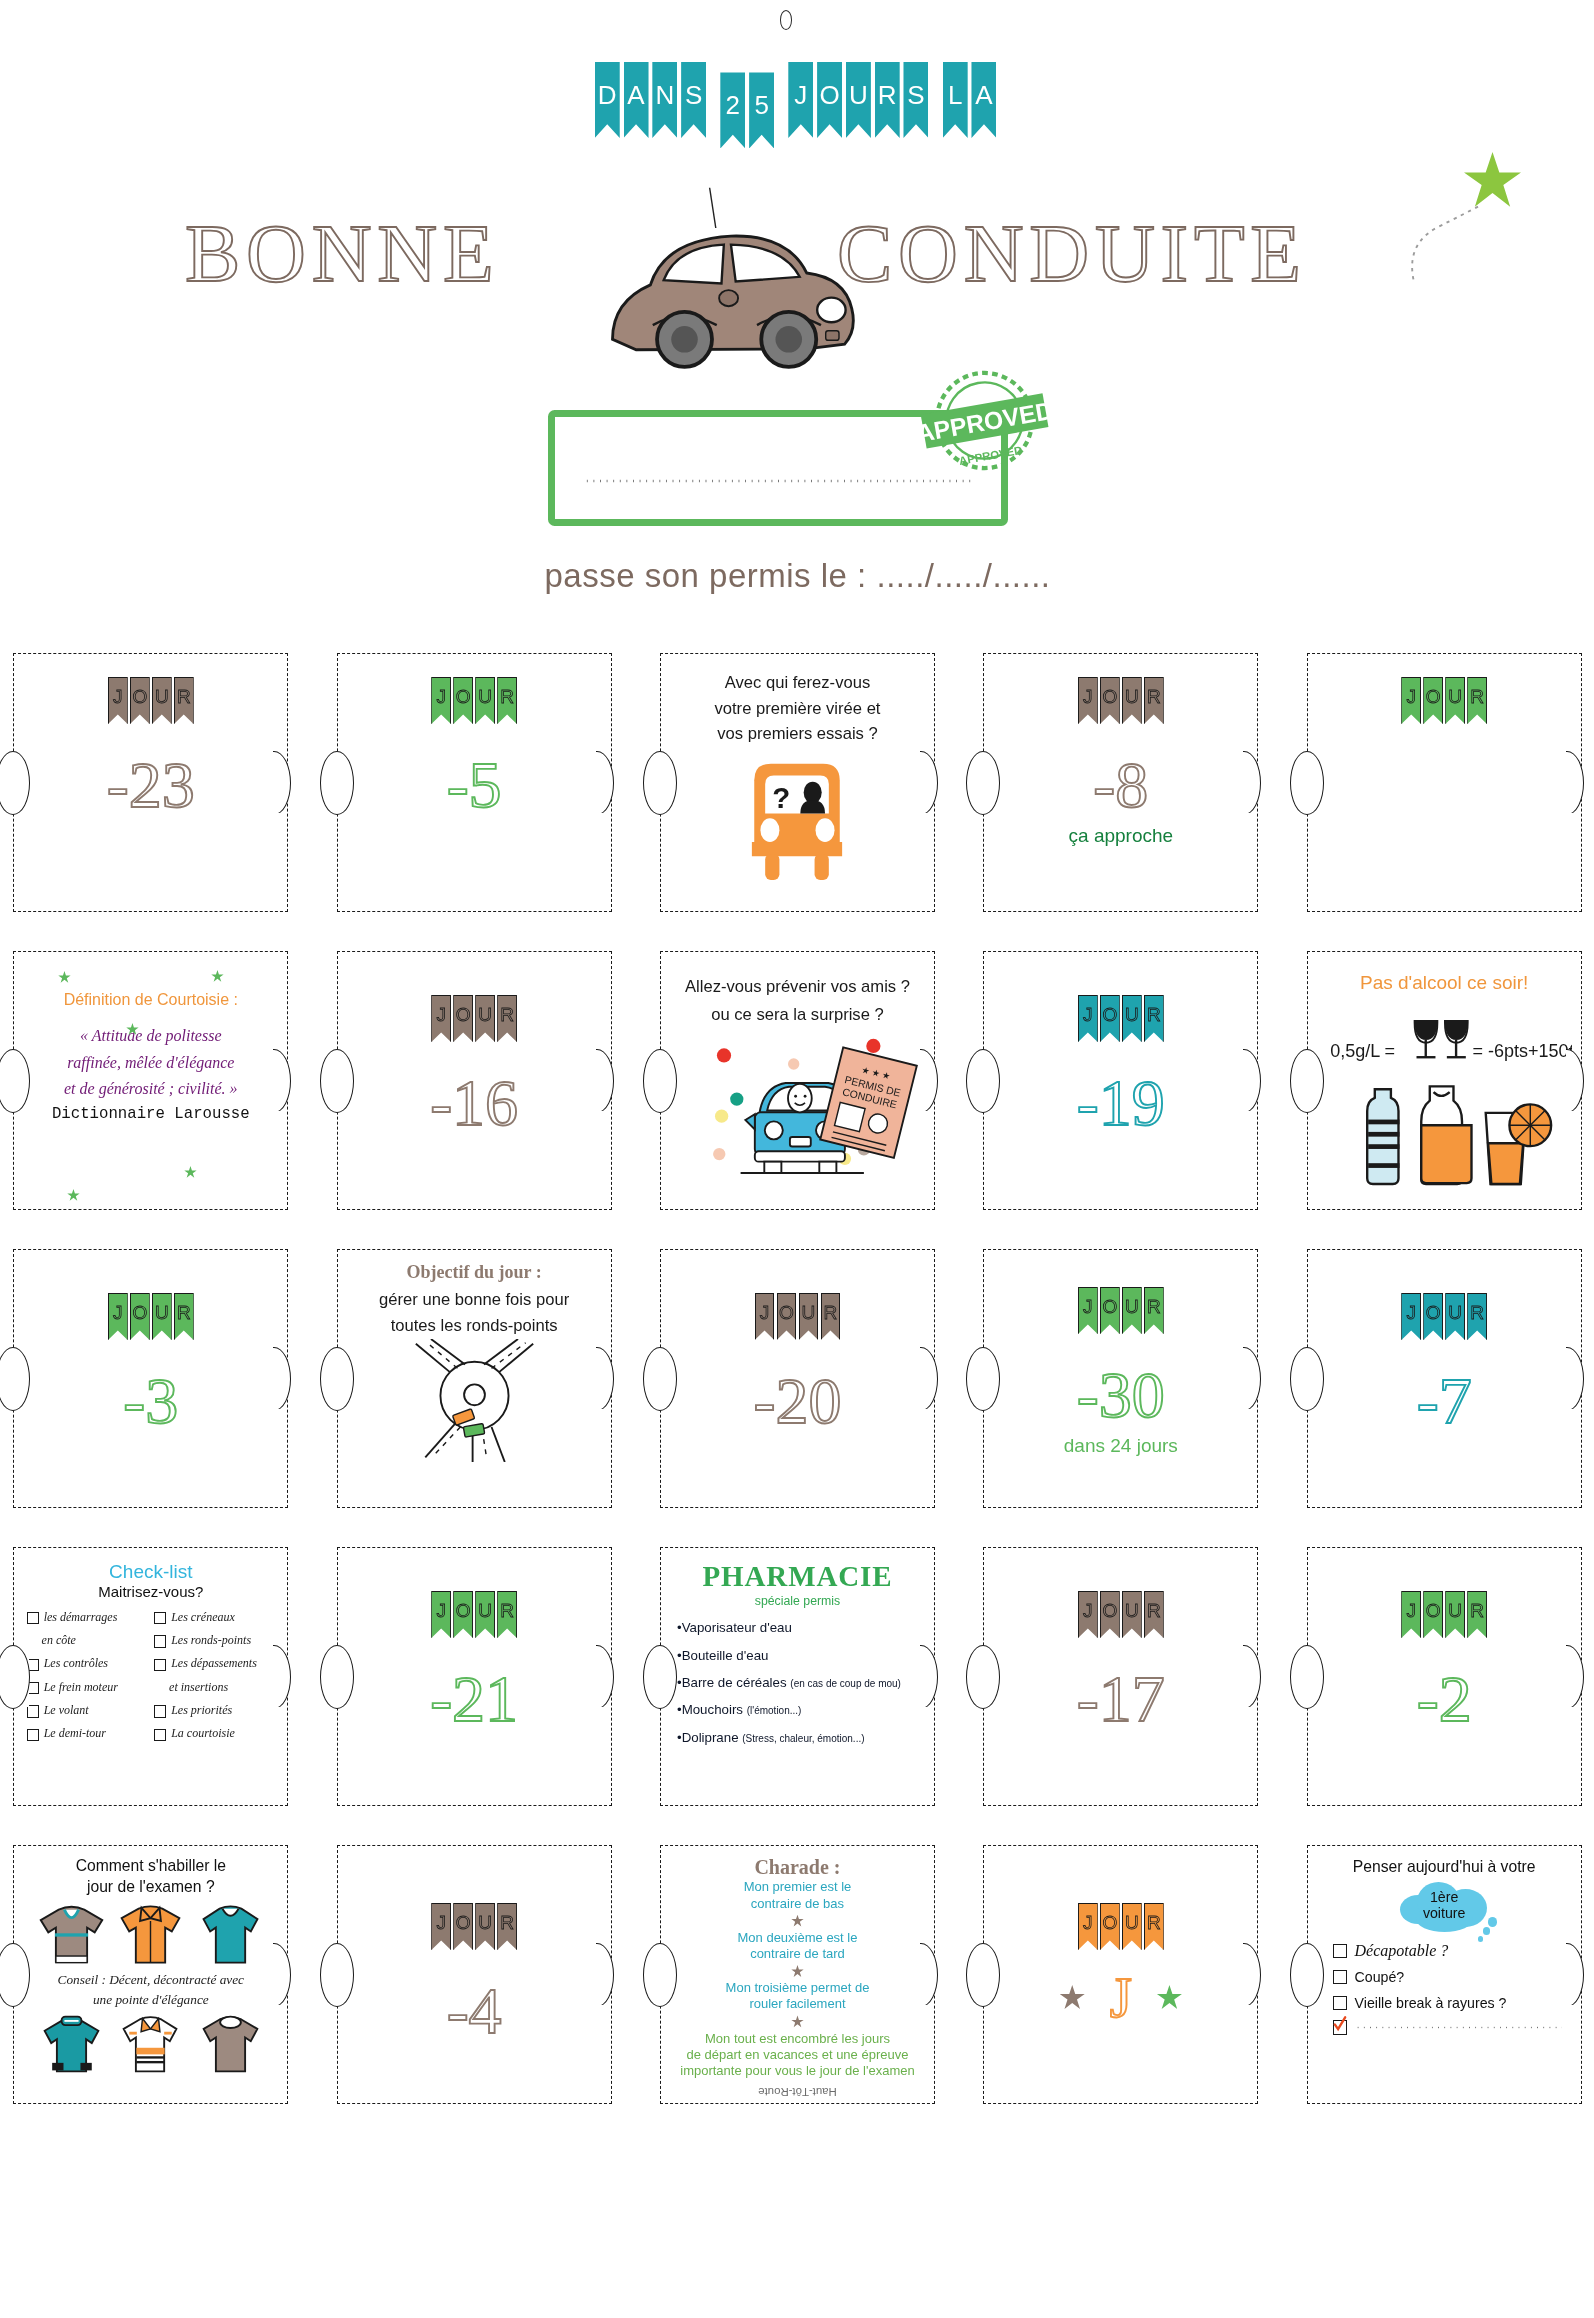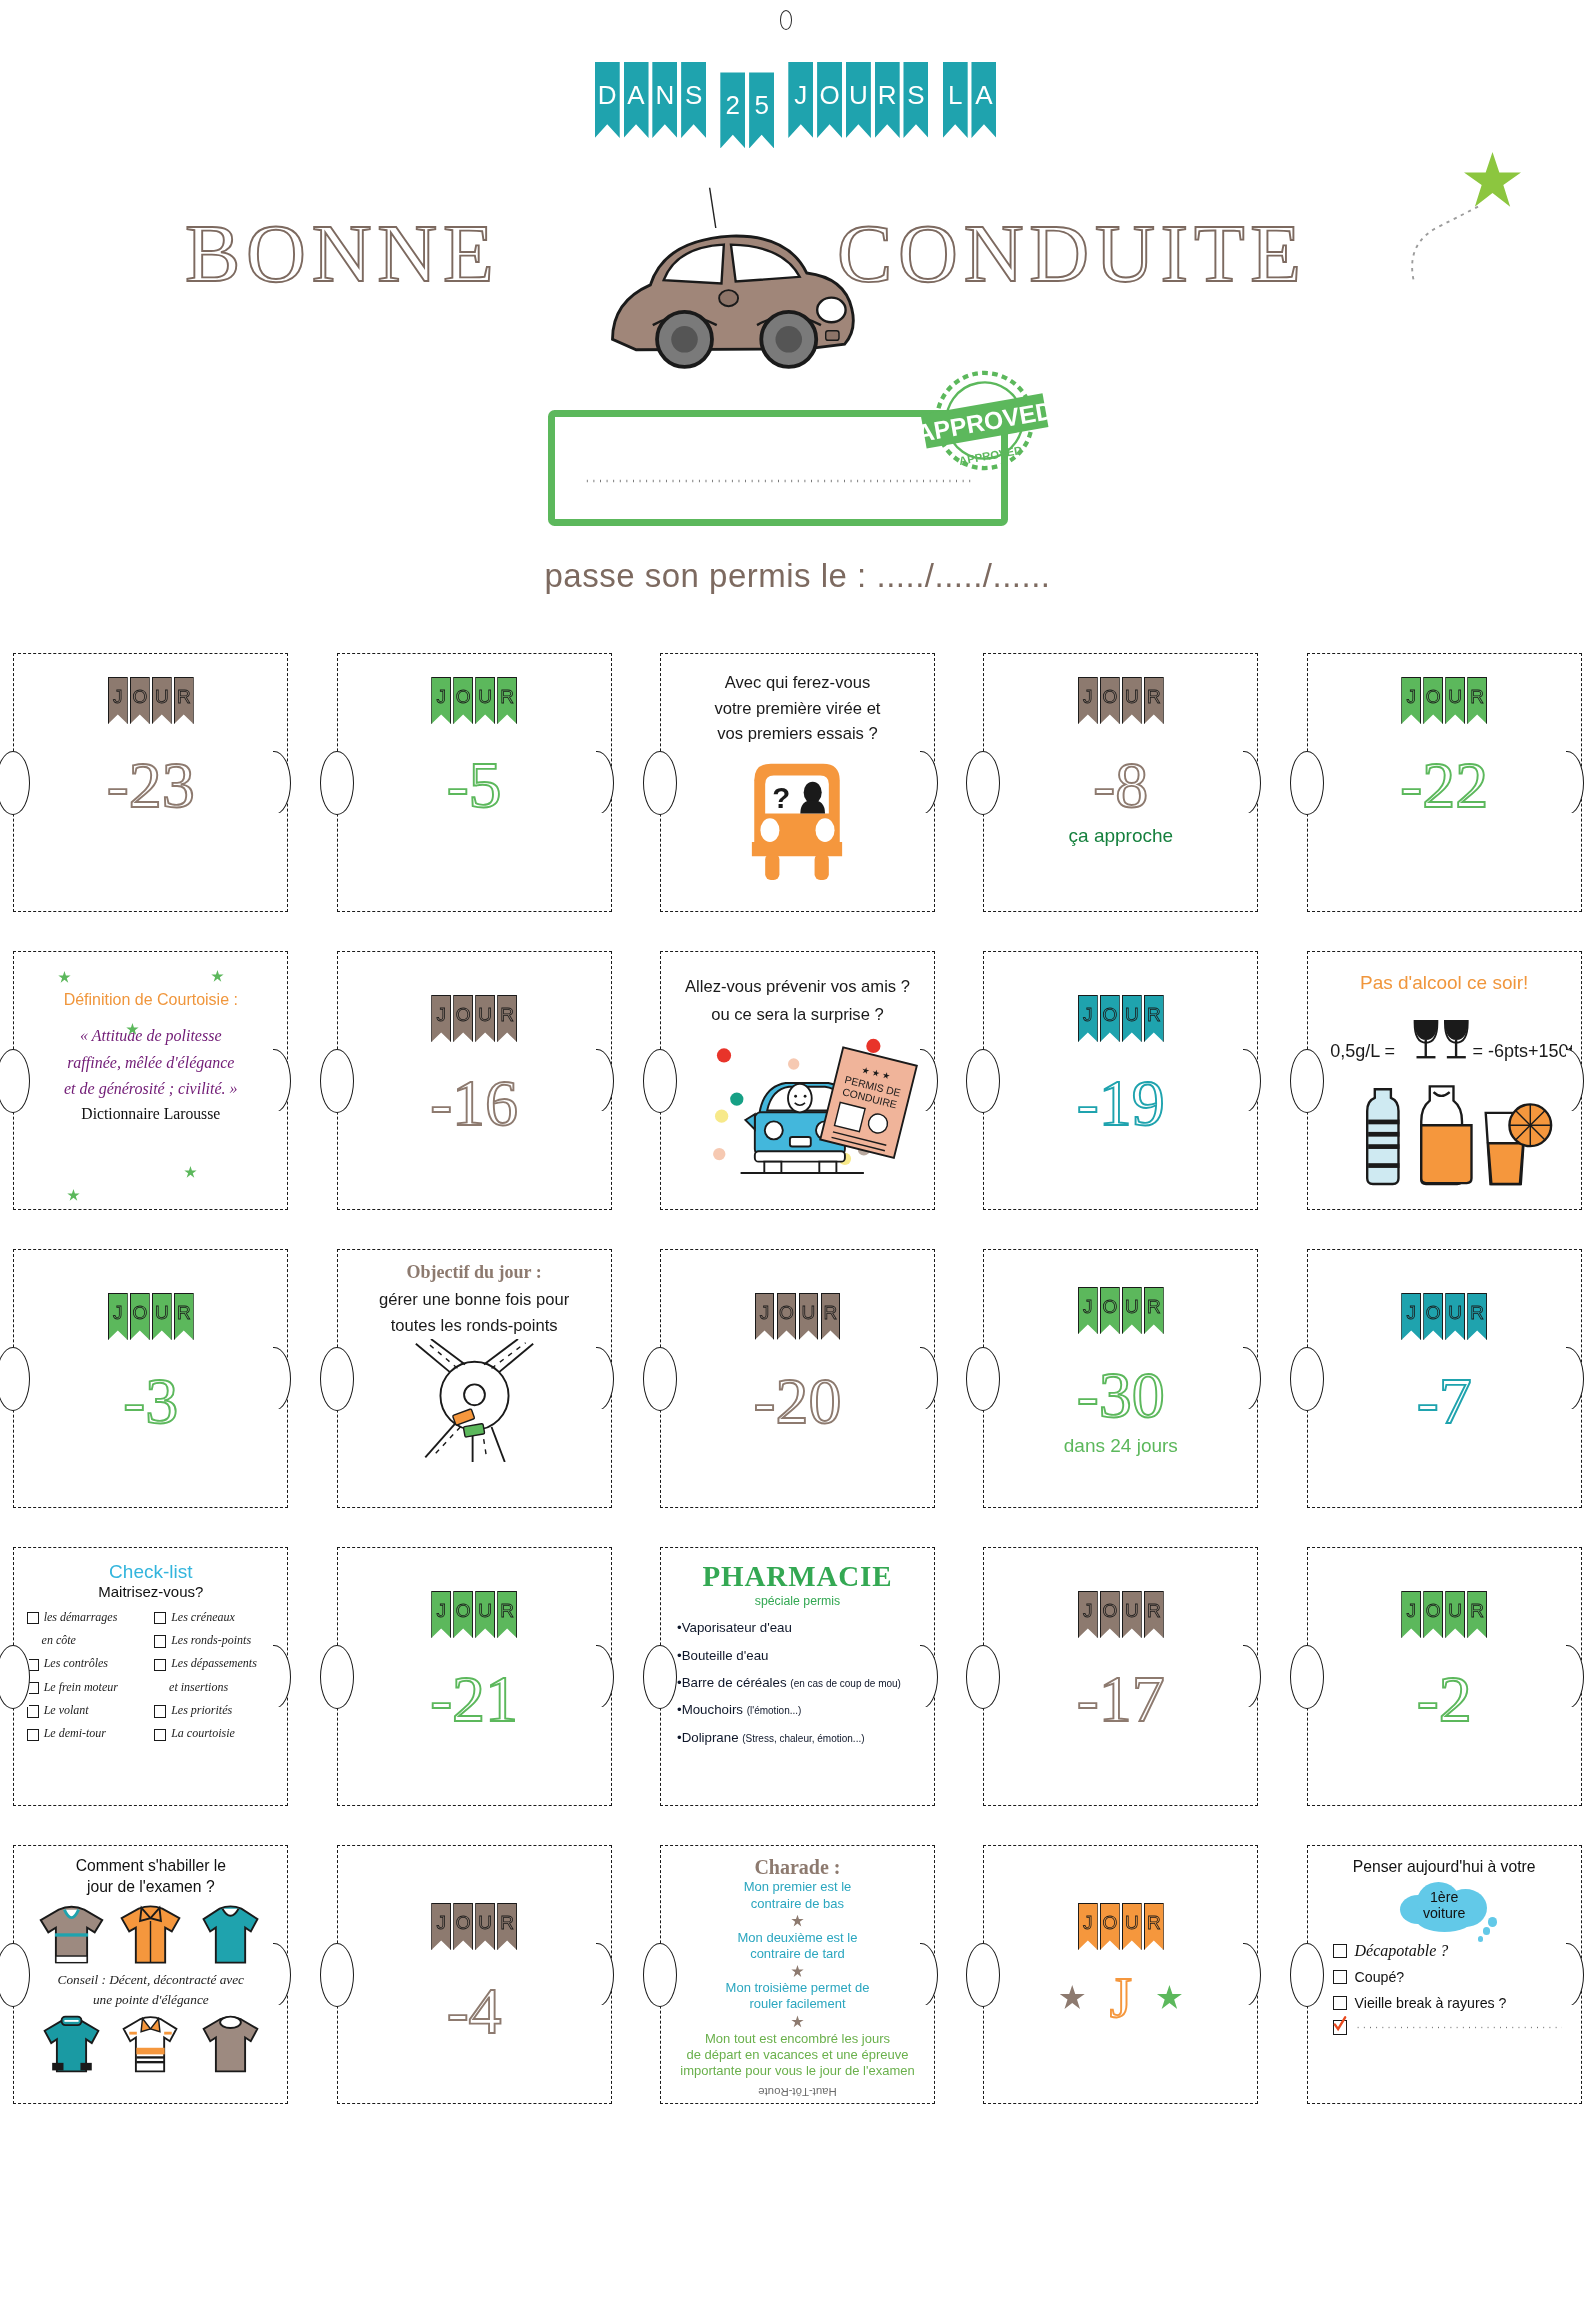--- a/index.html
+++ b/index.html
@@ -58,21 +58,21 @@
       font-family:"Liberation Sans",sans-serif;transform:translateY(-3.8px);}
   .bignum{text-align:center;font-family:"Liberation Serif",serif;font-size:66px;line-height:1;
       margin-top:27.5px;color:transparent;}
   .subnote{text-align:center;font-size:19px;margin-top:7.6px;font-family:"Liberation Sans",sans-serif;}
 
   
   .ctext{padding:16px 16px 0;text-align:center;font-family:"Liberation Sans",sans-serif;}
   .q-line{font-size:16.6px;color:#1a1a1a;line-height:1.55;}
   .head-orange{font-size:16px;color:#f0963c;margin-bottom:6.6px;}
   .hand{font-family:"Liberation Serif",serif;font-style:italic;font-size:16px;color:#701a75;line-height:1.65;}
-  .src{font-size:15.7px;color:#111;margin-top:2.8px;font-family:Liberation Serif, serif;}
+  .src{font-size:15.7px;color:#111;margin-top:2.8px;font-family:Liberation Mono, monospace;}
   .star-sm{position:absolute;width:12.3px;height:12.3px;background:#5cb85c;
       clip-path:polygon(50% 0%,62% 36%,100% 36%,69% 58%,81% 96%,50% 72%,19% 96%,31% 58%,0 36%,38% 36%);}
 
   
   .svgbox{display:block;margin:0 auto;}
 
   
   .cl-title{text-align:center;font-size:19px;color:#33b5dd;font-family:"Liberation Sans",sans-serif;margin-top:13.3px;}
   .cl-sub{text-align:center;font-size:15px;color:#111;font-family:"Liberation Sans",sans-serif;margin-bottom:10.4px;}
   .cl-cols{display:flex;padding:0 12.3px;gap:6.6px;}
@@ -327,21 +327,20 @@
       <div class="jp" style="background:#5cb85c">
             <span>O</span>
           </div>
       <div class="jp" style="background:#5cb85c">
             <span>U</span>
           </div>
       <div class="jp" style="background:#5cb85c">
             <span>R</span>
           </div>
     </div>
-    <div class="bignum" style="-webkit-text-stroke:1.9px #5cb85c">-22</div>
   </div>
 </div>
 
 <div class="row">
 
   <div class="card">
     <div class="notch">
           <i></i>
         </div>
     <div class="knob">

